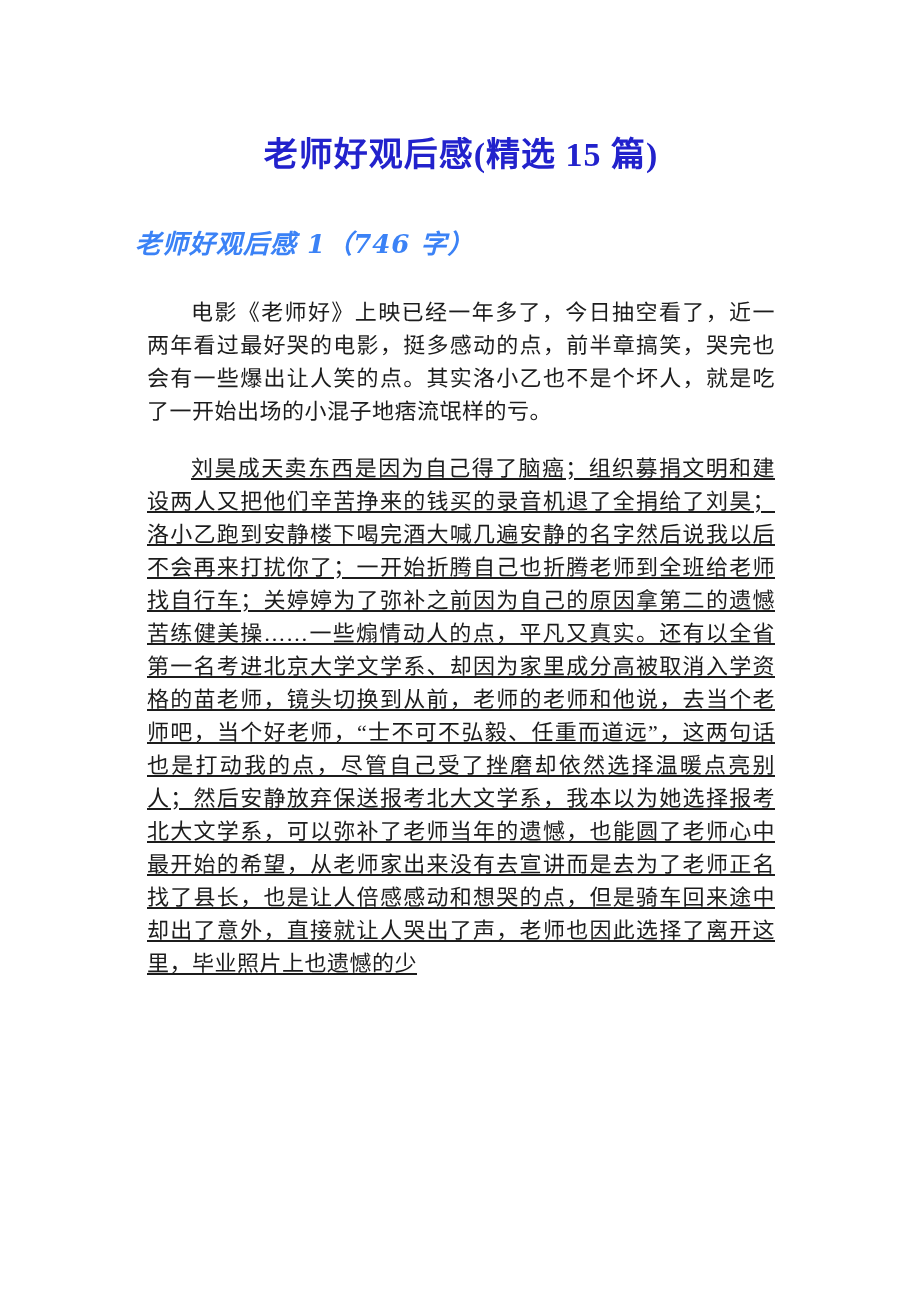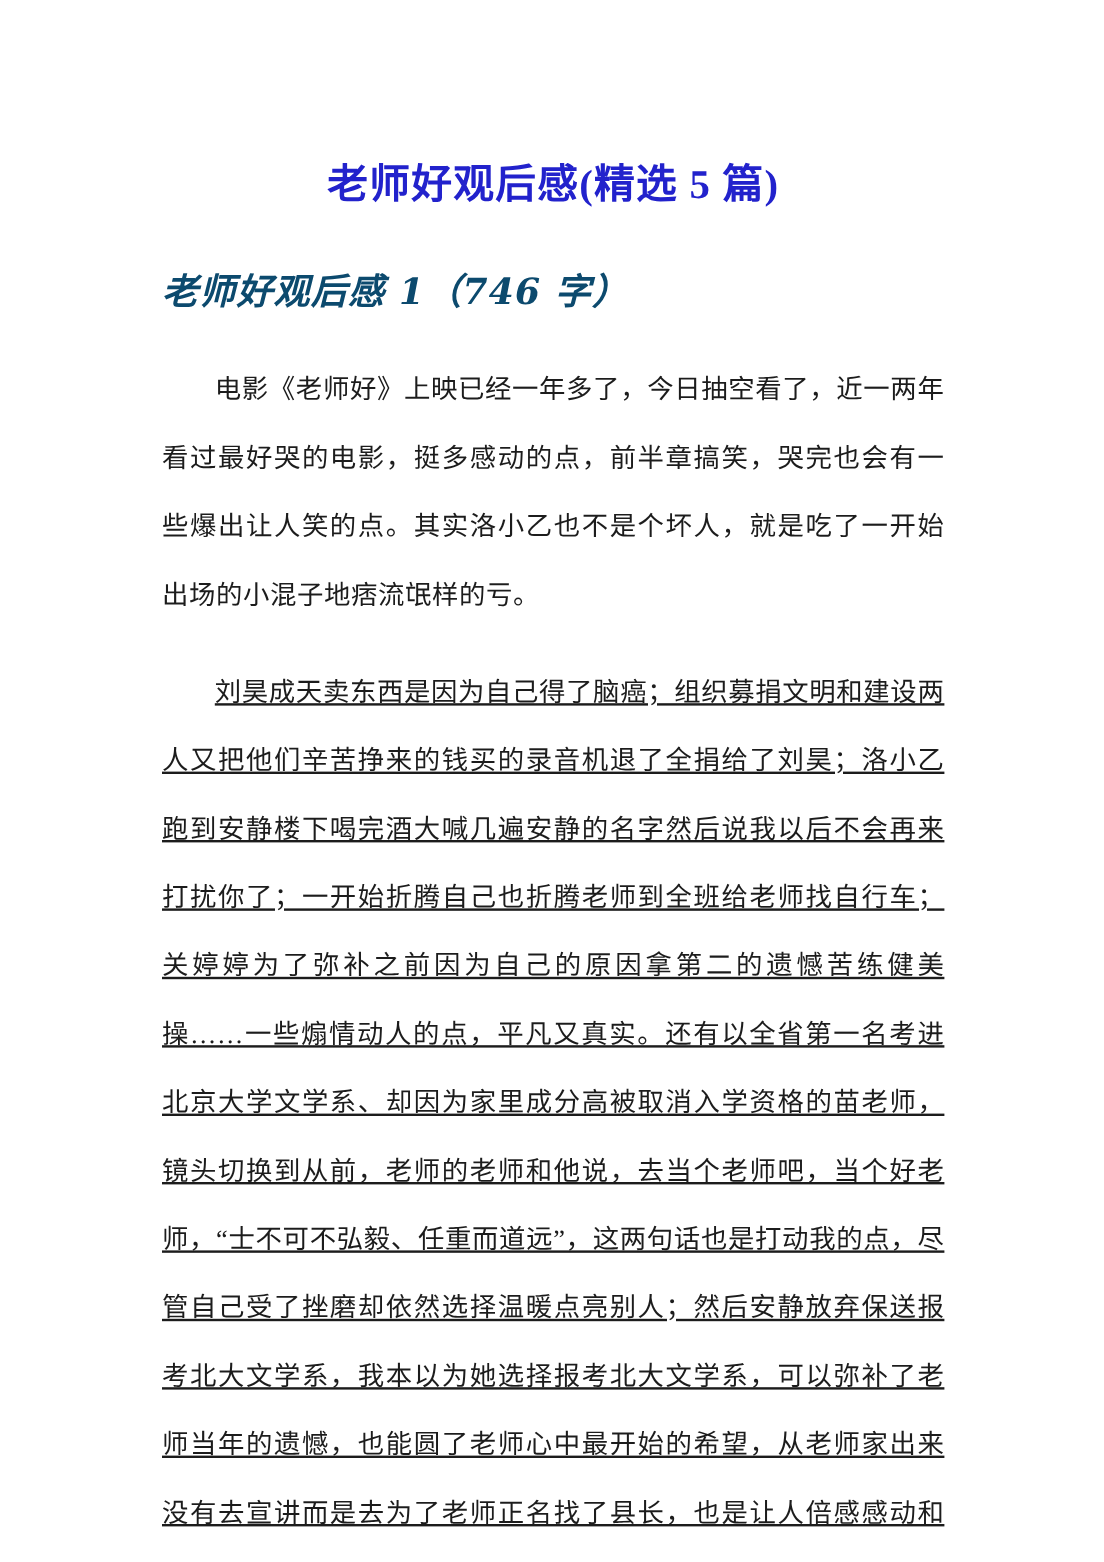--- a/index.html
+++ b/index.html
@@ -24,49 +24,49 @@
     font-size: 34px;
     line-height: 54px;
     font-weight: bold;
     color: #2222cc;
     font-family: "Liberation Serif", "DejaVu Serif", serif;
     letter-spacing: 1px;
   }
   .section-heading {
     margin: 42px 0 0 0;
     text-align: left;
-    font-size: 30px;
+    font-size: 26px;
     line-height: 40px;
     font-weight: bold;
     font-style: italic;
-    color: #0c4a6e;
+    color: #3b82f6;
     font-family: "DejaVu Serif", "Liberation Serif", serif;
     letter-spacing: 1px;
   }
   .body-para {
-    margin: 0;
+    margin: 12px;
     font-size: 22px;
-    line-height: 57px;
+    line-height: 33px;
     text-align: justify;
     text-indent: 2em;
     color: #1c1c1c;
     letter-spacing: 0.5px;
   }
   .body-para.first {
     margin-top: 32px;
   }
   .body-para.second {
     margin-top: 24px;
     text-decoration: underline;
   }
 </style>
 </head>
 <body>
 
 <div class="page">
-  <h1 class="doc-title">老师好观后感(精选 5 篇)</h1>
+  <h1 class="doc-title">老师好观后感(精选 15 篇)</h1>
 
   <h2 class="section-heading">老师好观后感 1（746 字）</h2>
 
   <p class="body-para first">电影《老师好》上映已经一年多了，今日抽空看了，近一两年看过最好哭的电影，挺多感动的点，前半章搞笑，哭完也会有一些爆出让人笑的点。其实洛小乙也不是个坏人，就是吃了一开始出场的小混子地痞流氓样的亏。</p>
 
   <p class="body-para second">刘昊成天卖东西是因为自己得了脑癌；组织募捐文明和建设两人又把他们辛苦挣来的钱买的录音机退了全捐给了刘昊；洛小乙跑到安静楼下喝完酒大喊几遍安静的名字然后说我以后不会再来打扰你了；一开始折腾自己也折腾老师到全班给老师找自行车；关婷婷为了弥补之前因为自己的原因拿第二的遗憾苦练健美操……一些煽情动人的点，平凡又真实。还有以全省第一名考进北京大学文学系、却因为家里成分高被取消入学资格的苗老师，镜头切换到从前，老师的老师和他说，去当个老师吧，当个好老师，“士不可不弘毅、任重而道远”，这两句话也是打动我的点，尽管自己受了挫磨却依然选择温暖点亮别人；然后安静放弃保送报考北大文学系，我本以为她选择报考北大文学系，可以弥补了老师当年的遗憾，也能圆了老师心中最开始的希望，从老师家出来没有去宣讲而是去为了老师正名找了县长，也是让人倍感感动和想哭的点，但是骑车回来途中却出了意外，直接就让人哭出了声，老师也因此选择了离开这里，毕业照片上也遗憾的少</p>
 </div>
 
 </body></html>

